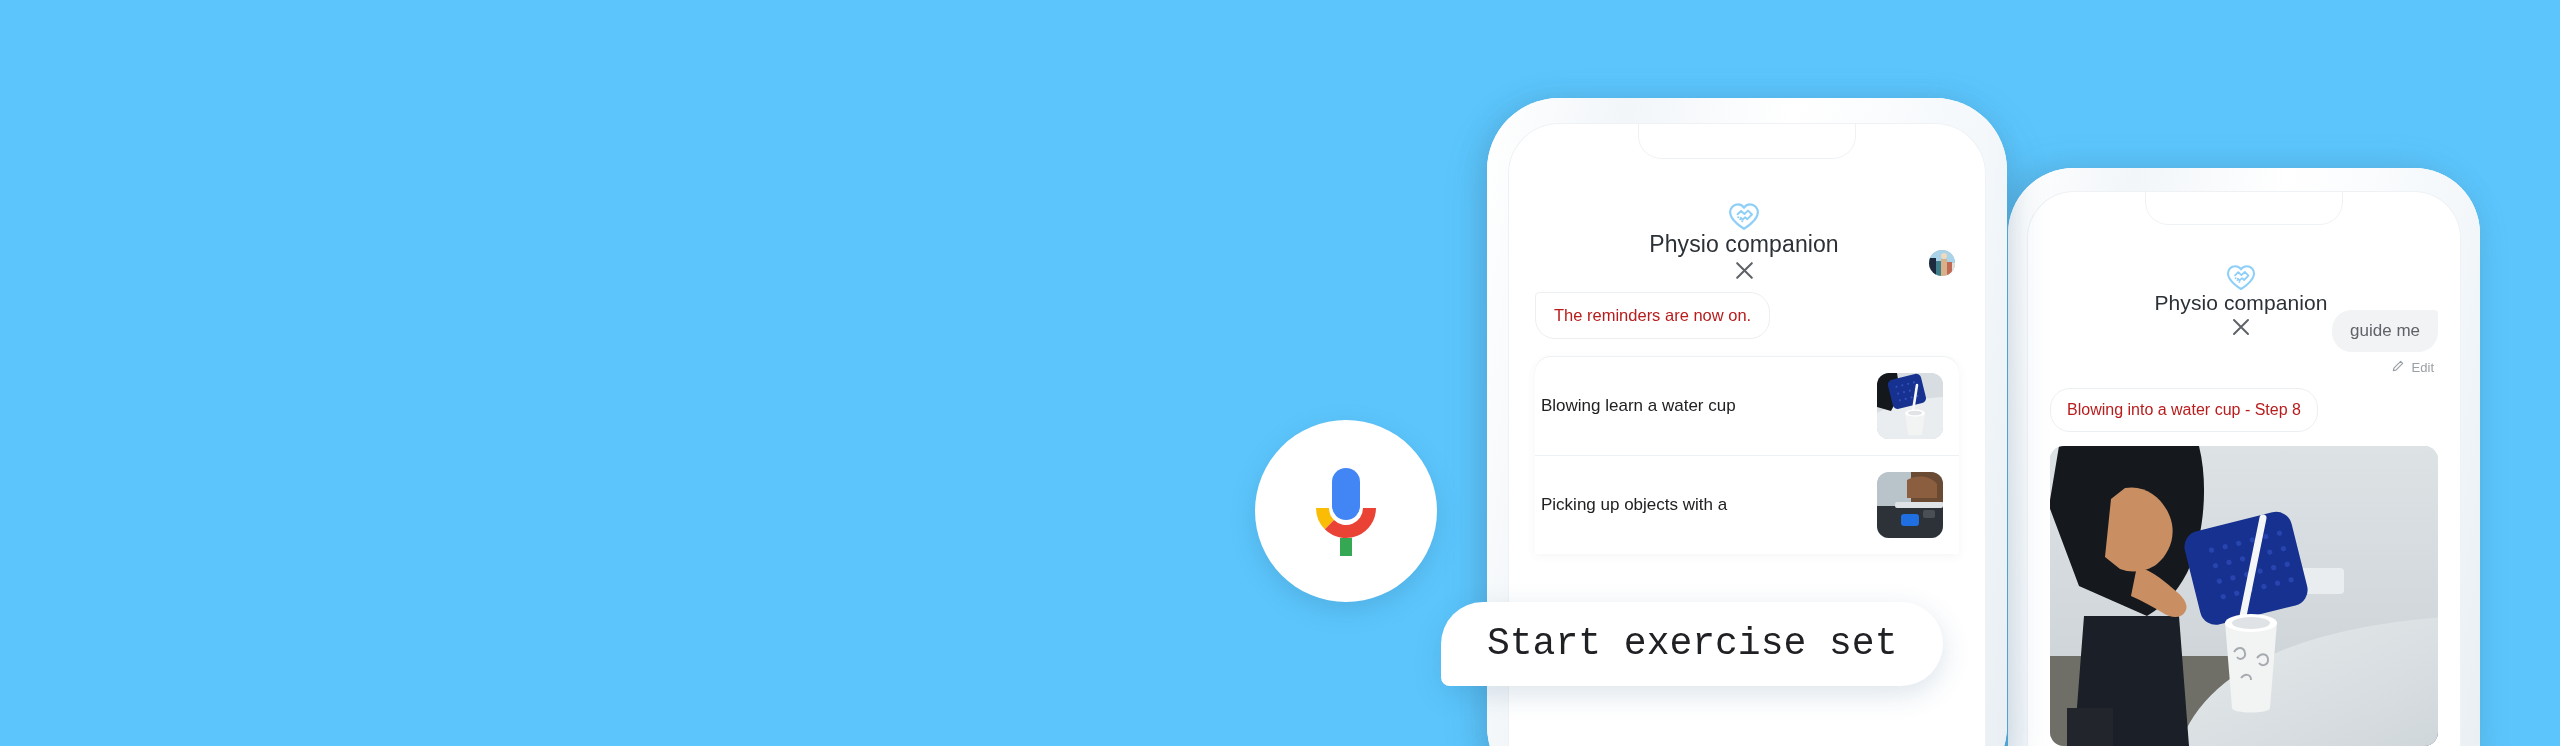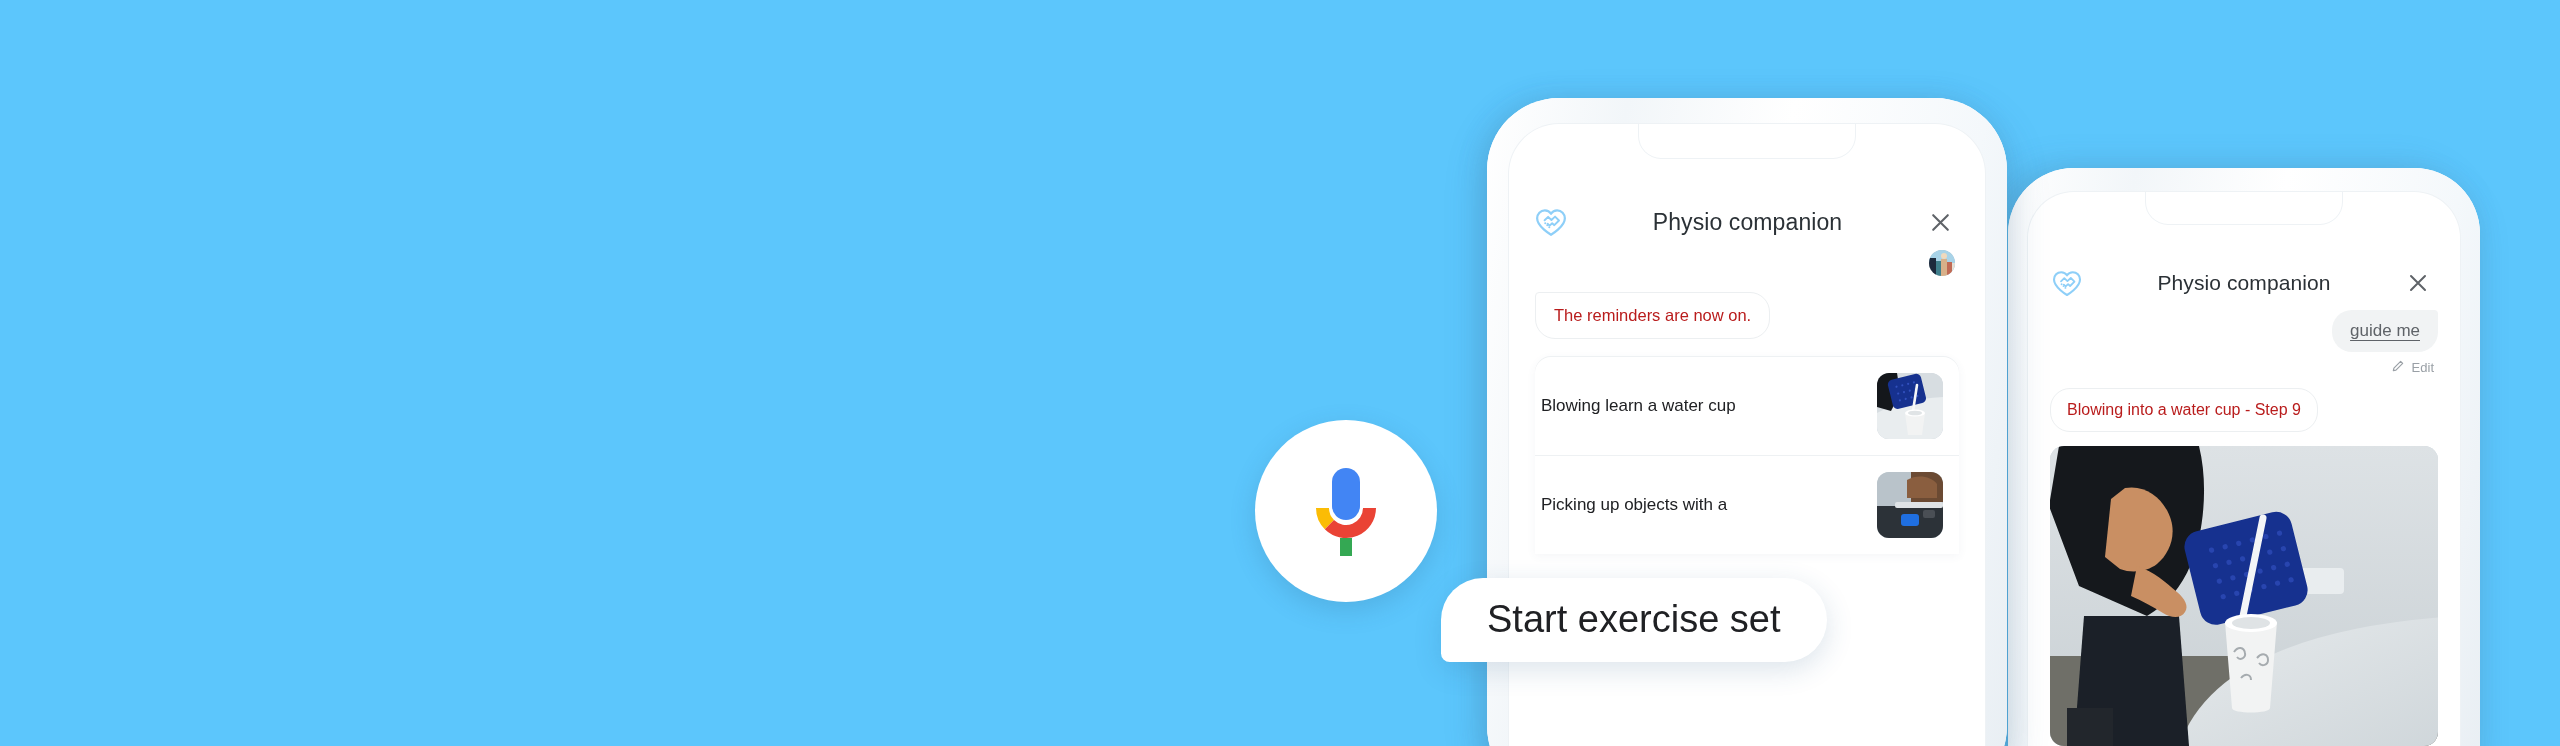--- a/index.html
+++ b/index.html
@@ -47,21 +47,21 @@
     background: #ffffff;
     border-radius: 0 0 22px 22px;
     box-shadow: 0 1px 0 0 #eef2f5, -1px 0 0 0 #eef2f5, 1px 0 0 0 #eef2f5;
   }
   .phone.front .notch { width: 216px; height: 34px; }
   .phone.back  .notch { width: 196px; height: 32px; }
 
   
   .app-header {
     position: absolute; left: 0; right: 6px;
-    display: flex; align-items: center;
+    display: flex; align-items: center; flex-direction: column;
   }
   .phone.front .app-header { top: 78px; height: 40px; padding: 0 26px; }
   .phone.back  .app-header { top: 72px; height: 38px; padding: 0 24px; }
 
   .brand-icon { flex: 0 0 auto; line-height: 0; }
   .header-title {
     flex: 1 1 auto; text-align: center;
     color: #2b3136; font-weight: 400; letter-spacing: .1px;
   }
   .phone.front .header-title { font-size: 23px; }
@@ -97,21 +97,21 @@
   .bubble.bot {
     background: #ffffff;
     border: 1px solid #eceff1;
     border-radius: 4px 20px 20px 20px;
     padding: 11px 18px;
     font-size: 16.5px;
     color: #b91c1c;
   }
   .bubble.bot.rounded { border-radius: 20px; }
 
-  .underlined { text-decoration: underline; text-underline-offset: 4px; text-align: center; }
+  .underlined { text-underline-offset: 4px; text-align: center; }
 
   .edit-row {
     display: flex; align-items: center; justify-content: flex-end;
     gap: 7px; margin-top: 7px; padding-right: 4px;
     color: #9aa0a6; font-size: 13px;
   }
 
   
   .exercise-card {
     margin-top: 18px;
@@ -145,27 +145,28 @@
   .mic-badge {
     position: absolute; left: 1255px; top: 420px;
     width: 182px; height: 182px; border-radius: 50%;
     background: #ffffff;
     box-shadow: 0 8px 26px rgba(40,90,130,.20);
     display: flex; align-items: center; justify-content: center;
   }
 
   
   .callout {
-    position: absolute; left: 1441px; top: 578px;
+    position: absolute; left: 1441px; top: 602px;
     background: #ffffff;
     border-radius: 48px 48px 48px 10px;
     padding: 22px 46px;
     box-shadow: 0 8px 28px rgba(40,90,130,.16);
     font-size: 38px; color: #202124; white-space: nowrap;
     line-height: 1.05;
+    font-family: Liberation Mono, monospace;
   }
 </style>
 </head>
 <body>
 
 <div class="stage">
 
   <div class="phone back">
     <div class="bezel-sheen"></div>
     <div class="screen">
@@ -200,21 +201,21 @@
         <div class="edit-row">
           <span>
             <svg width="14" height="14" viewBox="0 0 24 24">
               <path d="M4 20l4.5-1L20 7.5 16.5 4 5 15.5 4 20z" fill="none" stroke="#9aa0a6" stroke-width="2" stroke-linejoin="round"></path>
             </svg>
           </span>
           <span>Edit</span>
         </div>
 
         <div class="row left" style="margin-top:12px">
-          <div class="bubble bot rounded" style="padding:10px 16px;font-size:16px">Blowing into a water cup  - Step 9</div>
+          <div class="bubble bot rounded" style="padding:10px 16px;font-size:16px">Blowing into a water cup  - Step 8</div>
         </div>
 
         <div class="step-image">
           <svg viewBox="0 0 430 300" preserveAspectRatio="xMidYMid slice">
             <defs>
               <linearGradient id="wallB" x1="0" y1="0" x2="0" y2="1">
                 <stop offset="0" stop-color="#dde2e5"></stop>
                   <stop offset="1" stop-color="#c9d0d4"></stop>
               </linearGradient>
               <linearGradient id="tableB" x1="0" y1="0" x2="1" y2="1">

